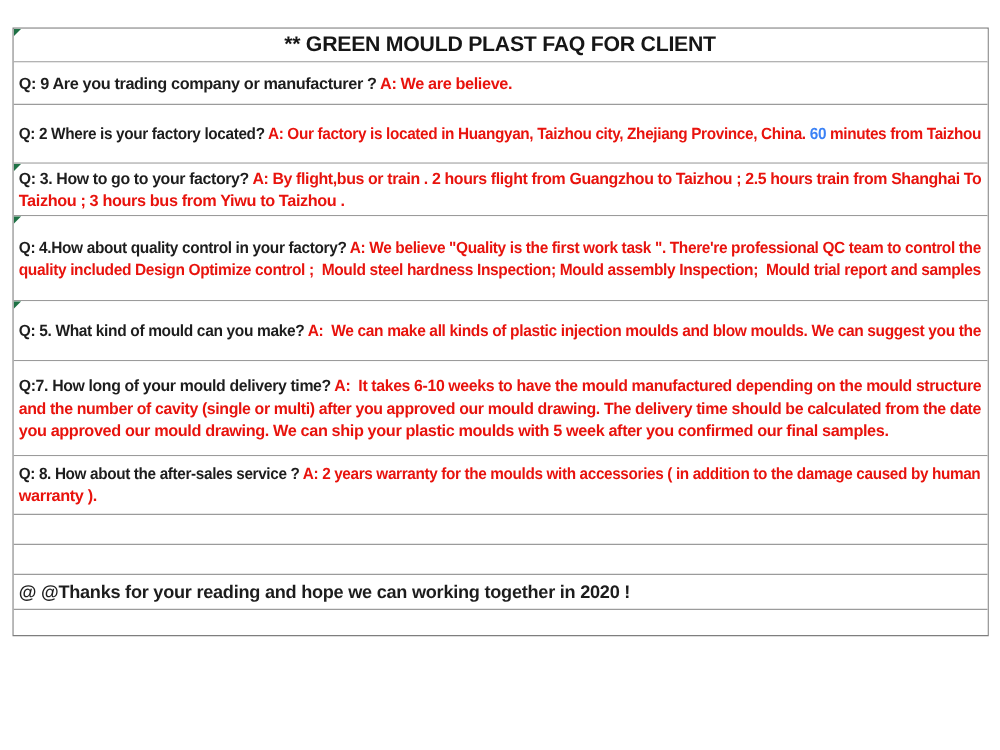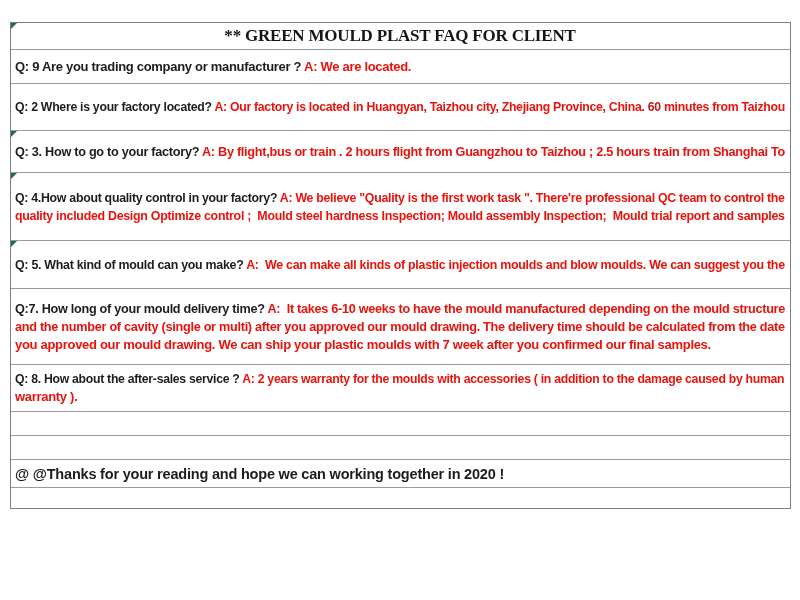--- a/index.html
+++ b/index.html
@@ -38,30 +38,29 @@
     font-size: 13px;
     line-height: 18px;
     letter-spacing: -0.3px;
     color: #1d1d1d;
   }
   .row-title .line {
     font-size: 17px;
     line-height: 24px;
     text-align: center;
     letter-spacing: -0.2px;
-    font-family: Liberation Serif, serif;
   }
   .row-big .line {
     font-size: 14.5px;
     line-height: 20px;
     letter-spacing: -0.2px;
   }
   .seg-q { color: #1d1d1d; }
   .seg-a { color: #e8130d; }
-  .seg-u { color: #b91c1c; }
+  .seg-u { color: #3b82f6; }
   .seg-p { color: #1d1d1d; }
   .seg-t { color: #161616; }
   .corner-flag {
     position: absolute;
     left: 0;
     top: 0;
     width: 0;
     height: 0;
     border-top: 6px solid #1e7145;
     border-right: 6px solid transparent;
@@ -69,42 +68,43 @@
 </style>
 </head>
 <body>
 
 <div class="sheet">
   <div class="row row-title" style="height:27px">
       <span class="corner-flag"></span>
       <div class="line"><span class="seg-t">** GREEN MOULD PLAST FAQ FOR CLIENT</span></div>
     </div>
   <div class="row" style="height:34px">
-      <div class="line"><span class="seg-q">Q: 9 Are you trading company or manufacturer ? </span><span class="seg-a">A: We are located.</span></div>
+      <div class="line"><span class="seg-q">Q: 9 Are you trading company or manufacturer ? </span><span class="seg-a">A: We are believe.</span></div>
     </div>
   <div class="row" style="height:47px">
       <div class="line" style="transform-origin: 0px 50%; transform: scaleX(0.944);"><span class="seg-q">Q: 2 Where is your factory located? </span><span class="seg-a">A: Our factory is located in Huangyan, Taizhou city, Zhejiang Province, China. </span><span class="seg-u">60 </span><span class="seg-a">minutes from Taizhou</span></div>
     </div>
   <div class="row" style="height:42px">
       <span class="corner-flag"></span>
       <div class="line" style="transform-origin: 0px 50%; transform: scaleX(0.978);"><span class="seg-q">Q: 3. How to go to your factory? </span><span class="seg-a">A: By flight,bus or train . 2 hours flight from Guangzhou to Taizhou ; 2.5 hours train from Shanghai To</span></div>
+      <div class="line"><span class="seg-a">Taizhou ; 3 hours bus from Yiwu to Taizhou .</span></div>
     </div>
   <div class="row" style="height:68px">
       <span class="corner-flag"></span>
       <div class="line" style="transform-origin: 0px 50%; transform: scaleX(0.949);"><span class="seg-q">Q: 4.How about quality control in your factory? </span><span class="seg-a">A: We believe "Quality is the first work task ". There're professional QC team to control the</span></div>
       <div class="line" style="transform-origin: 0px 50%; transform: scaleX(0.954);"><span class="seg-a">quality included Design Optimize control ;  Mould steel hardness Inspection; Mould assembly Inspection;  Mould trial report and samples</span></div>
     </div>
   <div class="row" style="height:48px">
       <span class="corner-flag"></span>
       <div class="line" style="transform-origin: 0px 50%; transform: scaleX(0.955);"><span class="seg-q">Q: 5. What kind of mould can you make? </span><span class="seg-a">A:  We can make all kinds of plastic injection moulds and blow moulds. We can suggest you the</span></div>
     </div>
   <div class="row" style="height:76px">
       <div class="line" style="transform-origin: 0px 50%; transform: scaleX(0.975);"><span class="seg-q">Q:7. How long of your mould delivery time? </span><span class="seg-a">A:  It takes 6-10 weeks to have the mould manufactured depending on the mould structure</span></div>
       <div class="line" style="transform-origin: 0px 50%; transform: scaleX(0.977);"><span class="seg-a">and the number of cavity (single or multi) after you approved our mould drawing. The delivery time should be calculated from the date</span></div>
-      <div class="line"><span class="seg-a">you approved our mould drawing. We can ship your plastic moulds with 7 week after you confirmed our final samples.</span></div>
+      <div class="line"><span class="seg-a">you approved our mould drawing. We can ship your plastic moulds with 5 week after you confirmed our final samples.</span></div>
     </div>
   <div class="row" style="height:47px">
       <div class="line" style="transform-origin: 0px 50%; transform: scaleX(0.942);"><span class="seg-q">Q: 8. How about the after-sales service ? </span><span class="seg-a">A: 2 years warranty for the moulds with accessories ( in addition to the damage caused by human</span></div>
       <div class="line"><span class="seg-a">warranty ).</span></div>
     </div>
   <div class="row" style="height:24px"></div>
   <div class="row" style="height:24px"></div>
   <div class="row row-big" style="height:28px">
       <div class="line"><span class="seg-p">@ @Thanks for your reading and hope we can working together in 2020 !</span></div>
     </div>

